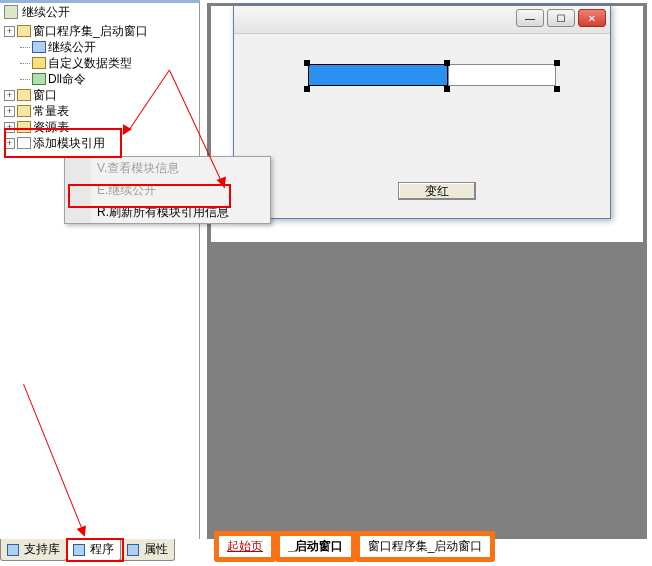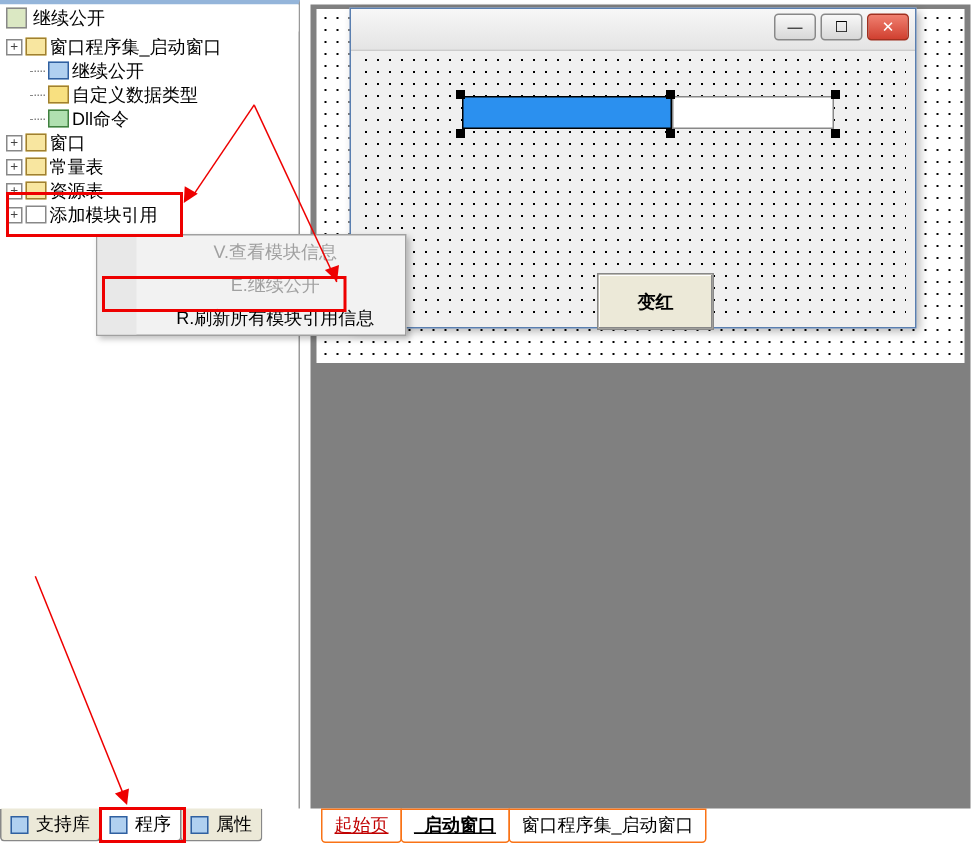--- a/index.html
+++ b/index.html
@@ -23,21 +23,21 @@
   .indent { width: 14px; display: inline-block; }
 
   
   .red-box { position: absolute; border: 2px solid #e00; pointer-events: none; }
   .red-line { position: absolute; background: #e00; transform-origin: 0 0; height: 1px; pointer-events: none; }
   .red-arrowhead { position: absolute; width: 0; height: 0; pointer-events: none; }
 
   
   .context-menu { position: absolute; left: 64px; top: 156px; width: 207px; background: #f2f2f2; border: 1px solid #a0a0a0; box-shadow: 2px 2px 4px rgba(0,0,0,0.25); }
   .context-menu .strip { position: absolute; left: 0; top: 0; bottom: 0; width: 26px; background: #e8e8e8; }
-  .menu-item { height: 22px; display: flex; align-items: center; padding-left: 32px; color: #000; position: relative; justify-content: center; }
+  .menu-item { height: 22px; display: flex; align-items: center; padding-left: 32px; color: #000; position: relative; }
   .menu-item.disabled { color: #a0a0a0; }
 
   
   .left-tabs { position: absolute; left: 0; bottom: 5px; height: 22px; display: flex; align-items: flex-end; }
   .left-tab { border: 1px solid #888; border-top: none; background: #ece9d8; padding: 2px 6px; display: flex; align-items: center; gap: 5px; margin-right: -1px; border-radius: 0 0 3px 3px; }
   .left-tab .ticon { width: 12px; height: 12px; background: #b0d0f0; border: 1px solid #3060a0; }
   .left-tab.active { background: #fff; }
 
   
   .right-area { position: absolute; left: 201px; top: 0; right: 0; bottom: 0; }
@@ -53,27 +53,27 @@
   .titlebar { height: 28px; background: linear-gradient(#f7f7f7,#e4e4e4); border-bottom: 1px solid #ccc; position: relative; }
   .win-btns { position: absolute; right: 4px; top: 3px; display: flex; gap: 3px; }
   .win-btn { width: 28px; height: 18px; border: 1px solid #888; border-radius: 3px; background: linear-gradient(#f8f8f8,#d8d8d8); display: flex; align-items: center; justify-content: center; font-size: 10px; }
   .win-btn.close { background: linear-gradient(#f08070,#d04030); border-color: #a03020; color: #fff; }
   .form-body { position: absolute; left: 6px; top: 30px; right: 6px; bottom: 6px; background: #f0f0f0;
     background-image: radial-gradient(#000 0.5px, transparent 0.5px);
     background-size: 8px 8px; }
   .edit-selected { position: absolute; left: 68px; top: 28px; width: 140px; height: 22px; background: #2b90ef; border: 1px solid #000; }
   .edit-plain { position: absolute; left: 208px; top: 28px; width: 108px; height: 22px; background: #fff; border: 1px solid #888; }
   .sel-handle { position: absolute; width: 6px; height: 6px; background: #000; }
-  .form-btn { position: absolute; left: 158px; top: 146px; width: 78px; height: 38px; background: #ece9d8; border: 1px solid #888; box-shadow: inset -1px -1px #888, inset 1px 1px #fff; display: flex; align-items: center; justify-content: center; font-weight: bold; }
+  .form-btn { position: absolute; left: 158px; top: 146px; width: 78px; height: 18px; background: #ece9d8; border: 1px solid #888; box-shadow: inset -1px -1px #888, inset 1px 1px #fff; display: flex; align-items: center; justify-content: center; }
 
   
   .right-tabs { position: absolute; left: 214px; bottom: 4px; display: flex; align-items: flex-end; height: 22px; }
-  .rtab { border: 1px solid #f97316; background: #fff; padding: 2px 8px; margin-right: -1px; border-radius: 0 0 3px 3px; }
+  .rtab { border: 5px solid #f97316; background: #fff; padding: 2px 8px; margin-right: -1px; border-radius: 0 0 3px 3px; }
   .rtab.start { color: #c00000; text-decoration: underline; }
-  .rtab.active { font-weight: bold; text-decoration: underline; }
+  .rtab.active { font-weight: bold; }
 
 </style>
 </head>
 <body>
 
 <div class="left-panel">
   <div class="tree-header">
     <span class="icon-box"></span>
     <span>继续公开</span>
   </div>

